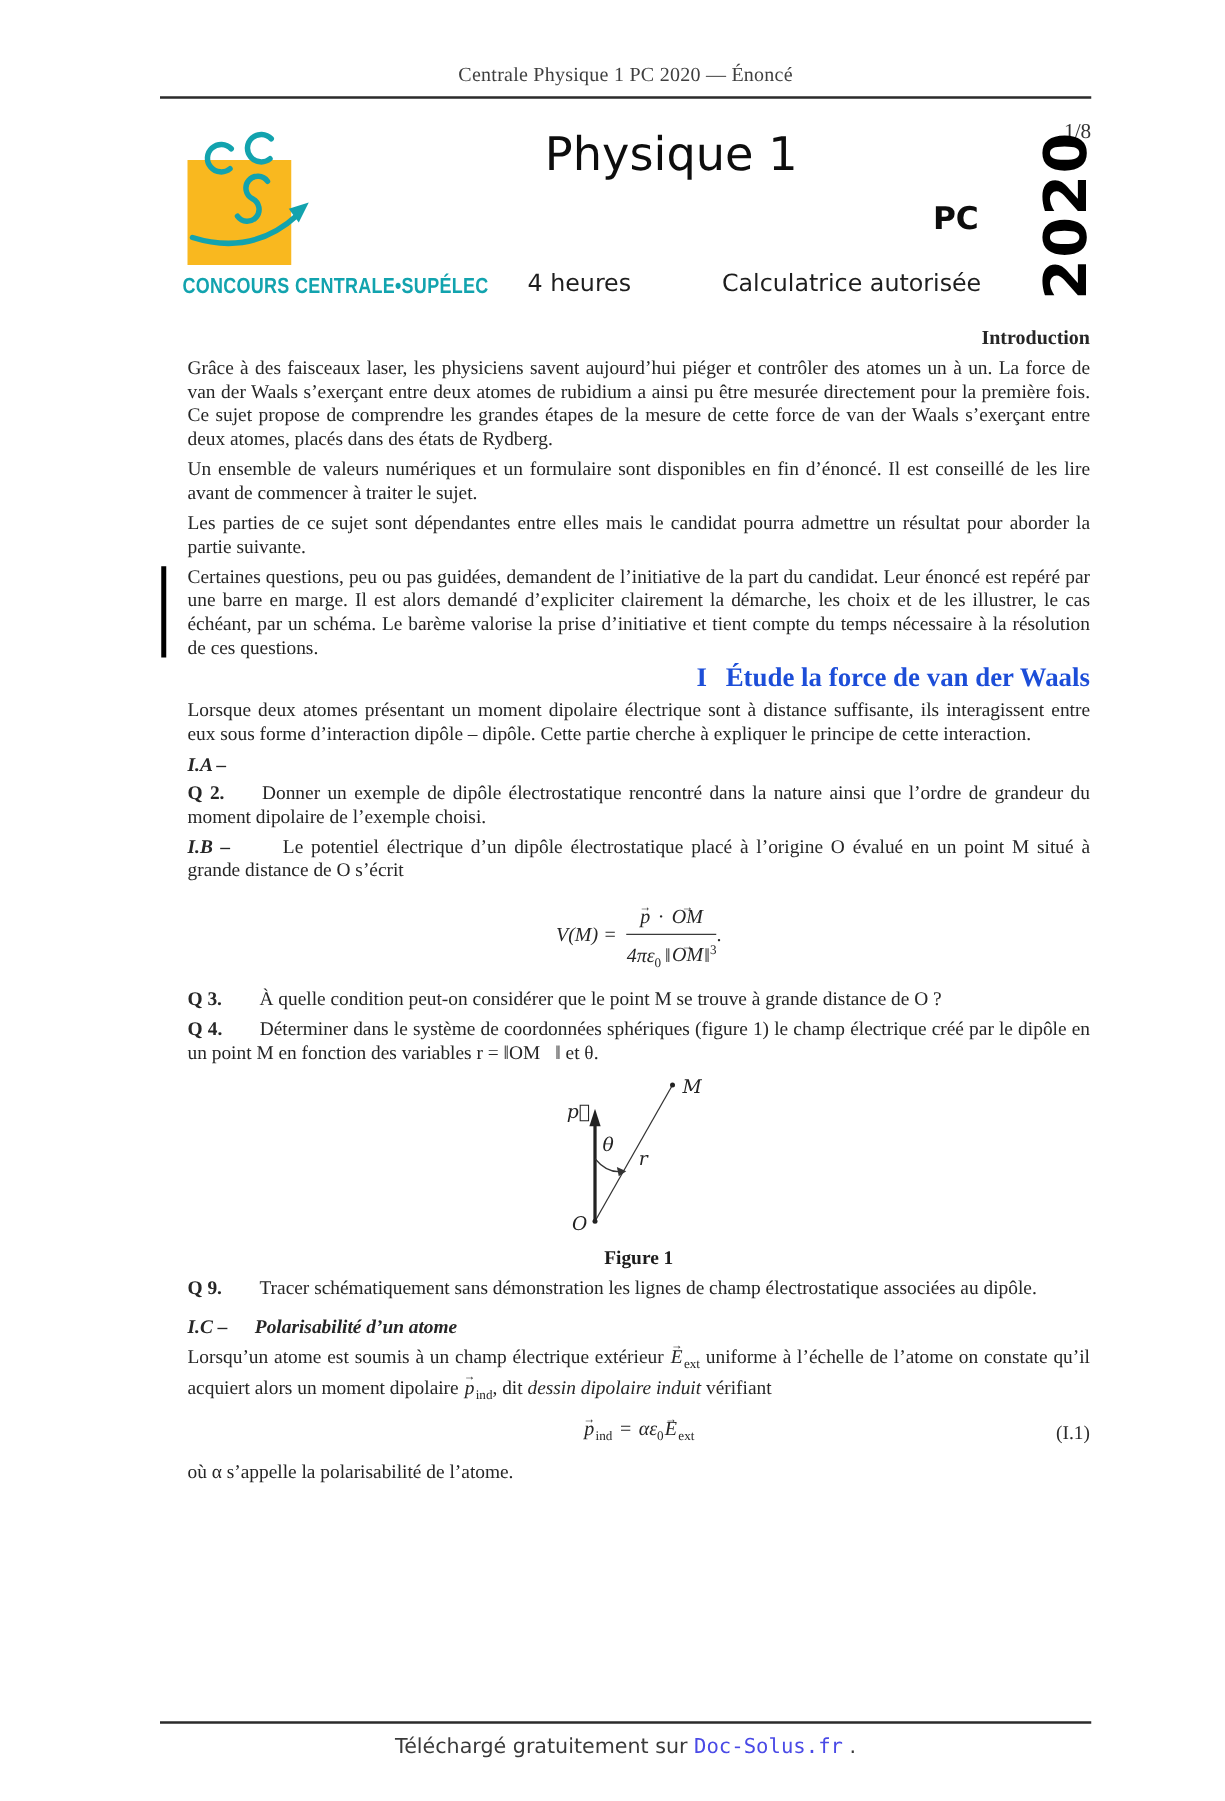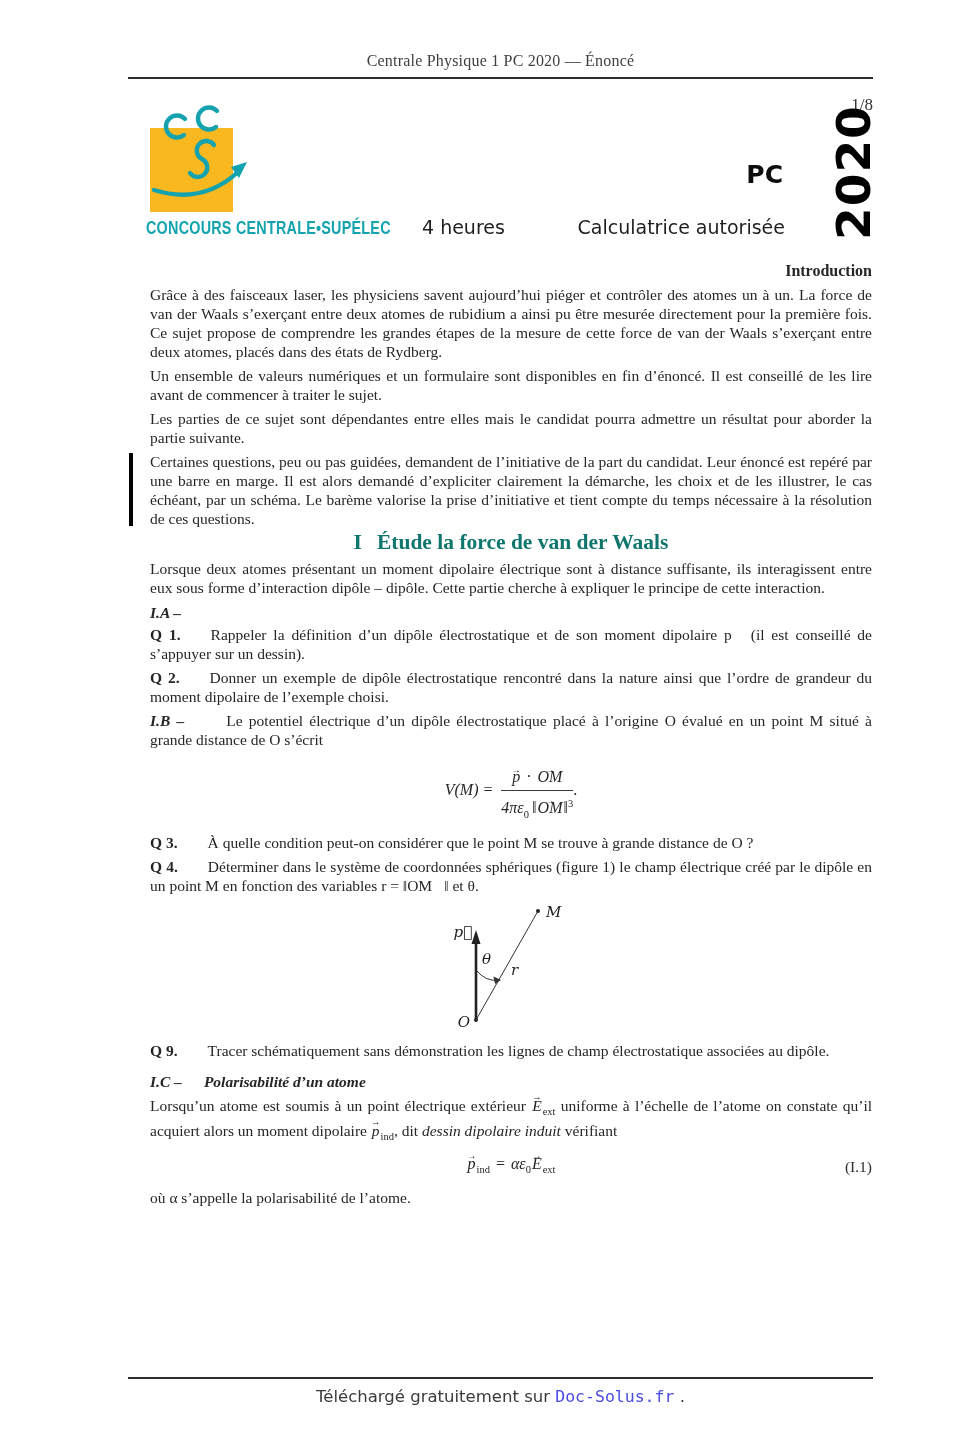--- a/index.html
+++ b/index.html
@@ -32,21 +32,21 @@
             font-size:47px;letter-spacing:1px;color:#000;text-align:center;}
 
   
   .doc-body{position:absolute;left:150px;top:261px;width:722px;font-size:15.5px;line-height:19px;
             text-align:justify;}
   .doc-body p{margin:0 0 5px;}
   .intro-heading{font-weight:bold;font-size:16px;margin:0 0 5px;text-align:right;}
   .marked{position:relative;}
   .margin-bar{position:absolute;left:-21px;top:1px;bottom:2px;width:3.5px;background:#000;}
 
-  .section-heading{font-size:21.5px;font-weight:bold;margin:4px 0 7px;text-align:center;color:#0f766e;}
+  .section-heading{font-size:21.5px;font-weight:bold;margin:4px 0 7px;text-align:right;color:#1d4ed8;}
   .section-number{margin-right:15px;}
   .subsection-heading{font-weight:bold;font-style:italic;margin:6px 0 3px;text-align:left;}
   .subsection-heading.ic{margin-top:12px;margin-bottom:5px;}
   .ss-title{margin-left:22px;}
   .q-label{font-weight:bold;}
   .q-gap{display:inline-block;width:30px;}
   .ib-label{font-weight:bold;font-style:italic;}
   .ib-gap{display:inline-block;width:42px;}
   .mit{font-style:italic;}
   .ibp{margin-top:6px;}
@@ -93,20 +93,21 @@
   <div class="masthead">
     <div class="logo-square"></div>
     <svg class="logo-art" viewBox="0 0 124 118" fill="none">
       <path d="M41,21 A11,11 0 1 0 40,37" stroke="#12A3AE" stroke-width="4.4" stroke-linecap="round"></path>
       <path d="M73,13 A11,11 0 1 0 72,29" stroke="#12A3AE" stroke-width="4.4" stroke-linecap="round"></path>
       <path d="M70,47 a9.5,9.5 0 1 0 -12,14 a9.5,9.5 0 1 1 -12,14" stroke="#12A3AE" stroke-width="4.4" stroke-linecap="round"></path>
       <path d="M10,92 Q58,107 94,74" stroke="#12A3AE" stroke-width="4.4" stroke-linecap="round"></path>
       <polygon points="103,64 87,69 95,80" fill="#12A3AE"></polygon>
     </svg>
     <div class="logo-org">CONCOURS CENTRALE•SUPÉLEC</div>
+    <div class="doc-title">Physique 1</div>
     <div class="doc-track">PC</div>
     <div class="doc-duration">4 heures</div>
     <div class="doc-calc">Calculatrice autorisée</div>
   </div>
   <div class="doc-year">2020</div>
 
   <div class="doc-body">
 
     <div class="intro-heading">Introduction</div>
     <p>Grâce à des faisceaux laser, les physiciens savent aujourd’hui piéger et contrôler des atomes un à un. La force de van der Waals s’exerçant entre deux atomes de rubidium a ainsi pu être mesurée directement pour la première fois. Ce sujet propose de comprendre les grandes étapes de la mesure de cette force de van der Waals s’exerçant entre deux atomes, placés dans des états de Rydberg.</p>
@@ -117,21 +118,20 @@
       <span>Certaines questions, peu ou pas guidées, demandent de l’initiative de la part du candidat. Leur énoncé est repéré par une barre en marge. Il est alors demandé d’expliciter clairement la démarche, les choix et de les illustrer, le cas échéant, par un schéma. Le barème valorise la prise d’initiative et tient compte du temps nécessaire à la résolution de ces questions.</span>
     </p>
 
     <div class="section-heading">
       <span class="section-number">I</span><span>Étude la force de van der Waals</span>
     </div>
     <p>Lorsque deux atomes présentant un moment dipolaire électrique sont à distance suffisante, ils interagissent entre eux sous forme d’interaction dipôle – dipôle. Cette partie cherche à expliquer le principe de cette interaction.</p>
 
     <div class="subsection-heading">I.A –</div>
 
-    <p><span class="q-label">Q 1.</span><span class="q-gap"></span><span>Rappeler la définition d’un dipôle électrostatique et de son moment dipolaire p⃗ (il est conseillé de s’appuyer sur un dessin).</span></p>
 
     <p><span class="q-label">Q 2.</span><span class="q-gap"></span><span>Donner un exemple de dipôle électrostatique rencontré dans la nature ainsi que l’ordre de grandeur du moment dipolaire de l’exemple choisi.</span></p>
 
     <p class="ibp"><span class="ib-label">I.B –</span><span class="ib-gap"></span><span>Le potentiel électrique d’un dipôle électrostatique placé à l’origine O évalué en un point M situé à grande distance de O s’écrit</span></p>
 
     <div class="eq-block">
       <span class="mi">V(M) =</span><span class="frac"><span class="frac-num"><span class="vec">p</span><span class="eq-dot">·</span><span class="vec">OM</span></span><span class="frac-den"><span class="mi">4πε</span><sub>0</sub> <span>‖</span><span class="vec">OM</span><span>‖</span><sup>3</sup></span></span><span>.</span>
     </div>
 
     <p><span class="q-label">Q 3.</span><span class="q-gap"></span><span>À quelle condition peut-on considérer que le point M se trouve à grande distance de O ?</span></p>
@@ -146,29 +146,30 @@
         <circle cx="30" cy="120" r="2" fill="#222"></circle>
         <circle cx="92" cy="11" r="2" fill="#222"></circle>
         <path d="M30,70 Q40,82 52,80" fill="none" stroke="#333" stroke-width="1"></path>
         <polygon points="55,80 47.5,76.5 49,84" fill="#333"></polygon>
         <text class="fig-label" x="26" y="37" text-anchor="end">p⃗</text>
         <text class="fig-label" x="36" y="64">θ</text>
         <text class="fig-label" x="65" y="75">r</text>
         <text class="fig-label" x="24" y="127" text-anchor="end">O</text>
         <text class="fig-label" x="100" y="17">M</text>
       </svg>
+      <div class="figure-caption">Figure 1</div>
     </div>
 
     <p><span class="q-label">Q 9.</span><span class="q-gap"></span><span>Tracer schématiquement sans démonstration les lignes de champ électrostatique associées au dipôle.</span></p>
 
     <div class="subsection-heading ic">
       <span>I.C –</span><span class="ss-title">Polarisabilité d’un atome</span>
     </div>
 
-    <p><span>Lorsqu’un atome est soumis à un point électrique extérieur </span><span class="vec">E</span><sub>ext</sub><span> uniforme à l’échelle de l’atome on constate qu’il acquiert alors un moment dipolaire </span><span class="vec">p</span><sub>ind</sub><span>, dit </span><span class="mit">dessin dipolaire induit</span><span> vérifiant</span></p>
+    <p><span>Lorsqu’un atome est soumis à un champ électrique extérieur </span><span class="vec">E</span><sub>ext</sub><span> uniforme à l’échelle de l’atome on constate qu’il acquiert alors un moment dipolaire </span><span class="vec">p</span><sub>ind</sub><span>, dit </span><span class="mit">dessin dipolaire induit</span><span> vérifiant</span></p>
 
     <div class="eq-block small">
       <span class="vec">p</span><sub>ind</sub><span class="eq-rel">=</span><span class="mi">αε</span><sub>0</sub><span class="vec">E</span><sub>ext</sub>
       <span class="eq-tag">(I.1)</span>
     </div>
 
     <p>où α s’appelle la polarisabilité de l’atome.</p>
   </div>
 
   <div class="footer-rule"></div>

